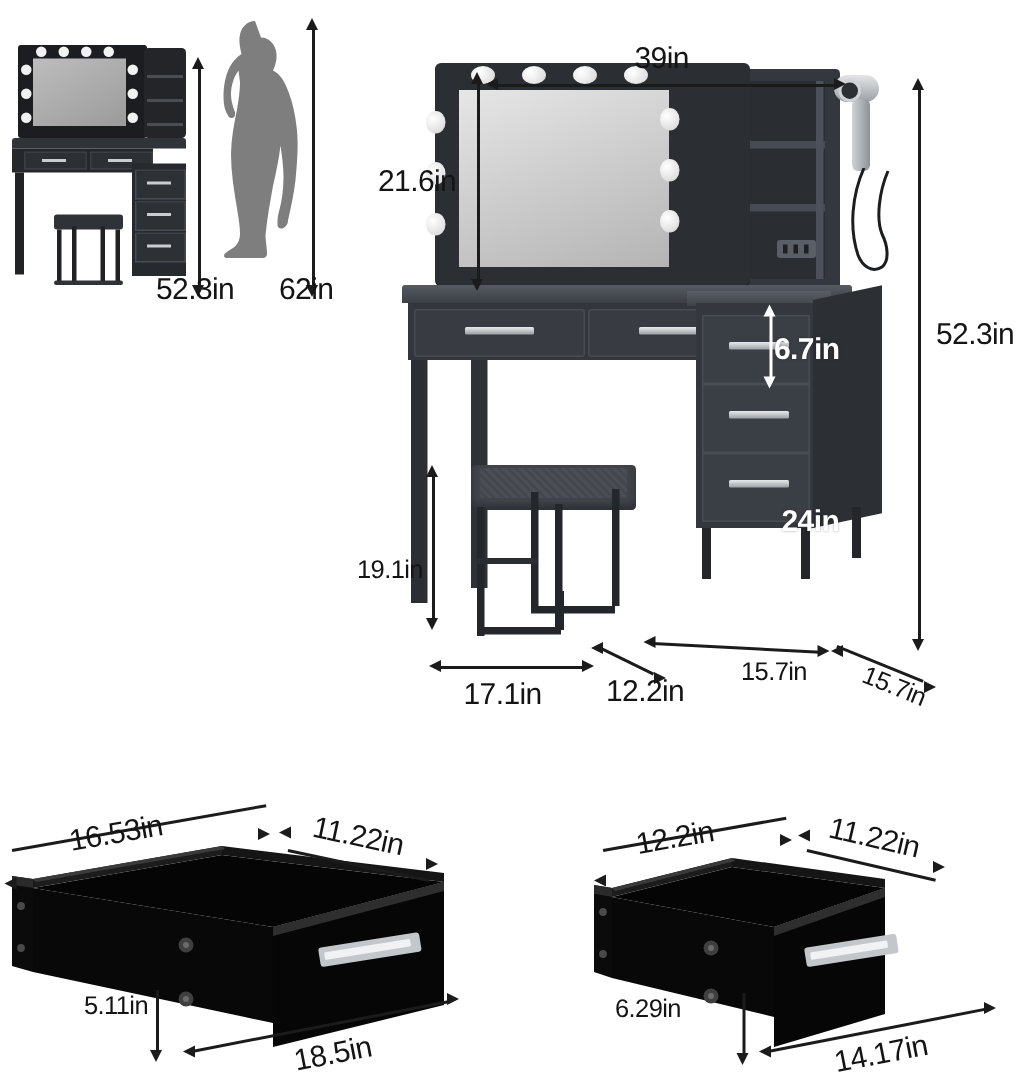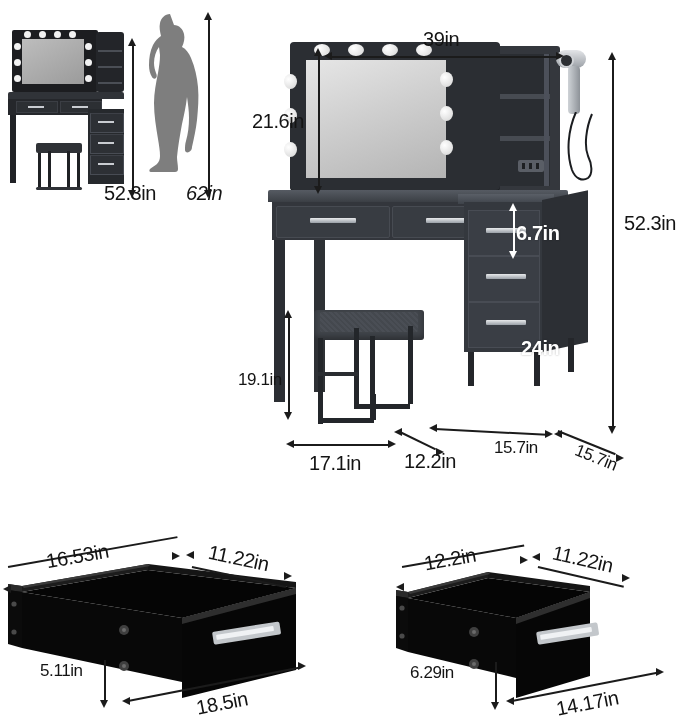--- a/index.html
+++ b/index.html
@@ -147,21 +147,21 @@
   </svg>
 
   <div class="ln v" style="left:132px;top:44px;height:150px;"></div>
   <div class="arw u" style="left:128px;top:38px;"></div>
   <div class="arw d" style="left:128px;top:190px;"></div>
   <div class="dim" style="left:104px;top:182px;">52.3in</div>
 
   <div class="ln v" style="left:208px;top:18px;height:176px;"></div>
   <div class="arw u" style="left:204px;top:12px;"></div>
   <div class="arw d" style="left:204px;top:190px;"></div>
-  <div class="dim" style="left:186px;top:182px;font-style:italic;">62in</div>
+  <div class="dim" style="left:186px;top:182px;">62in</div>
 
   <div id="main">
 
     <div class="hutch"></div>
     <div class="hutchIn"></div>
     <div class="hshelf" style="top:52px"></div>
     <div class="hshelf" style="top:94px"></div>
     <div class="hdivider" style="left:200px"></div>
     <div class="hdivider" style="left:276px"></div>
     <div class="outlet">
@@ -313,21 +313,21 @@
   <div class="arw r" style="left:172px;top:552px;"></div>
   <div class="dim" style="left:46px;top:545px;transform:rotate(-10deg);">16.53in</div>
 
   <div class="ln h" style="left:192px;top:566px;width:96px;transform:rotate(12deg);transform-origin:left center;"></div>
   <div class="arw l" style="left:186px;top:551px;"></div>
   <div class="arw r" style="left:284px;top:572px;"></div>
   <div class="dim" style="left:208px;top:547px;transform:rotate(12deg);">11.22in</div>
 
   <div class="ln v" style="left:104px;top:660px;height:44px;"></div>
   <div class="arw d" style="left:100px;top:700px;"></div>
-  <div class="dim small" style="left:40px;top:661px;">5.11in</div>
+  <div class="dim small" style="left:56px;top:661px;">5.11in</div>
 
   <div class="ln h" style="left:128px;top:700px;width:174px;transform:rotate(-11deg);transform-origin:left center;"></div>
   <div class="arw l" style="left:122px;top:697px;"></div>
   <div class="arw r" style="left:298px;top:662px;"></div>
   <div class="dim" style="left:196px;top:692px;transform:rotate(-11deg);">18.5in</div>
 
   <div class="drwScene" style="left:370px;top:520px;width:290px;height:199px;">
     <svg width="290" height="199" viewBox="0 0 290 199">
       <polygon points="38,78 118,58 220,72 146,98" fill="#050505"></polygon>
       <polygon points="38,78 118,58 118,52 38,72" fill="#1c1c1c"></polygon>

